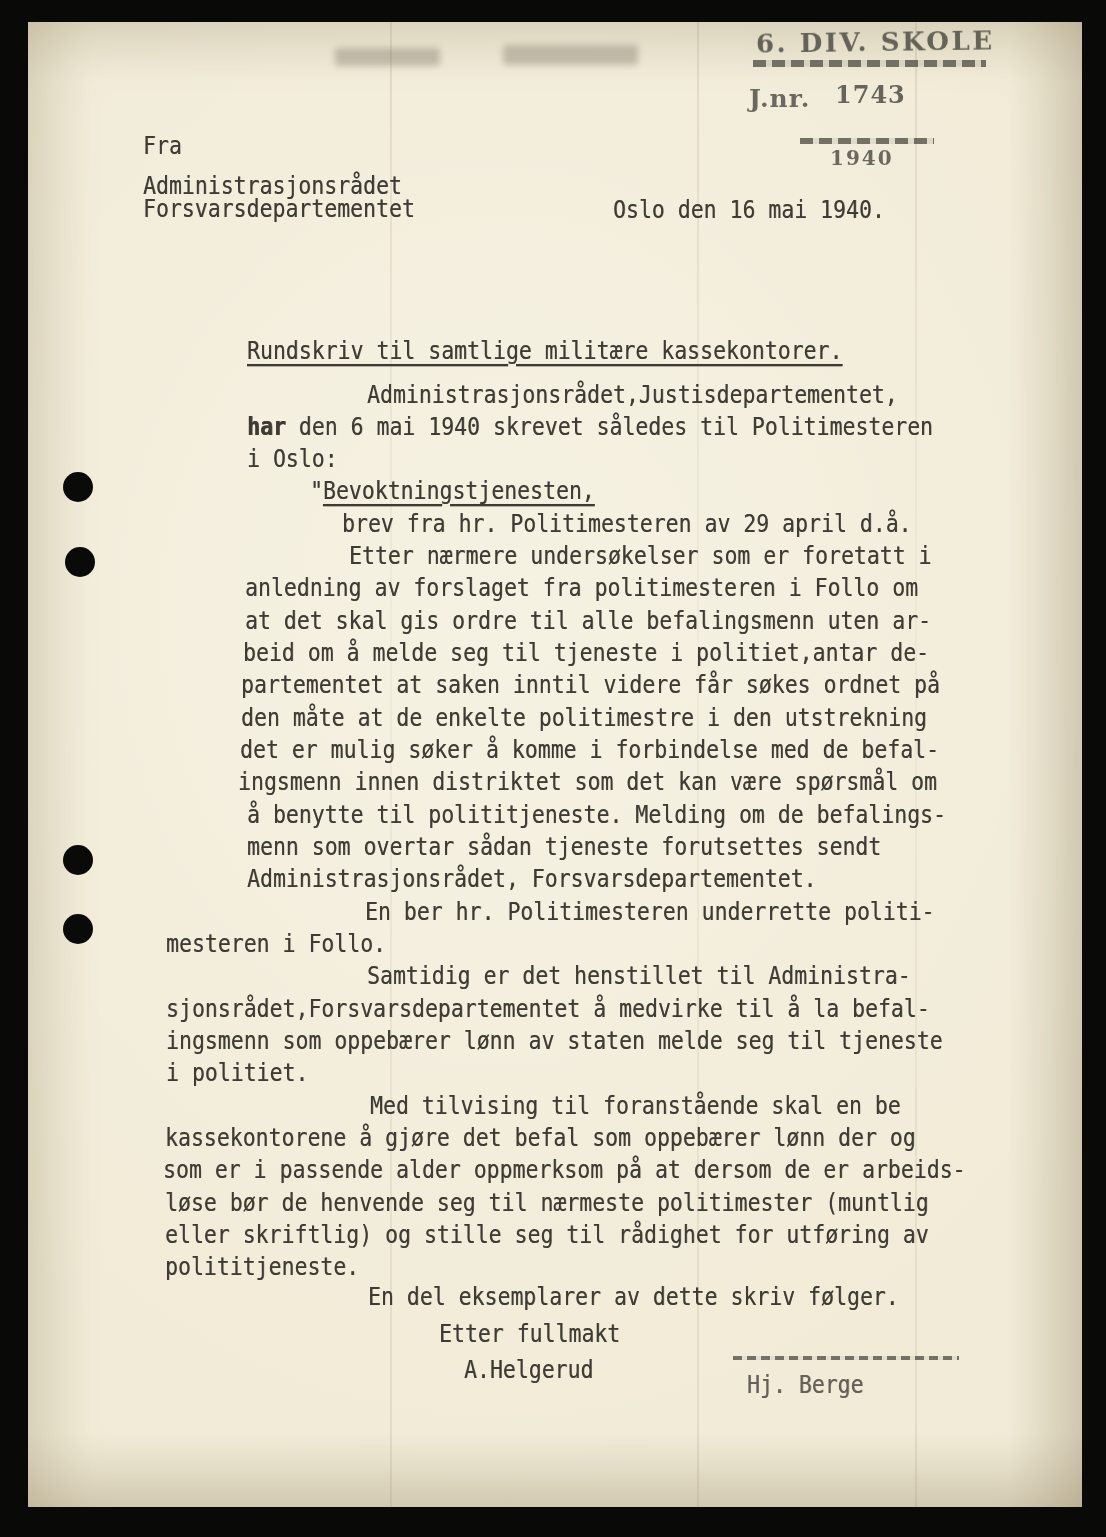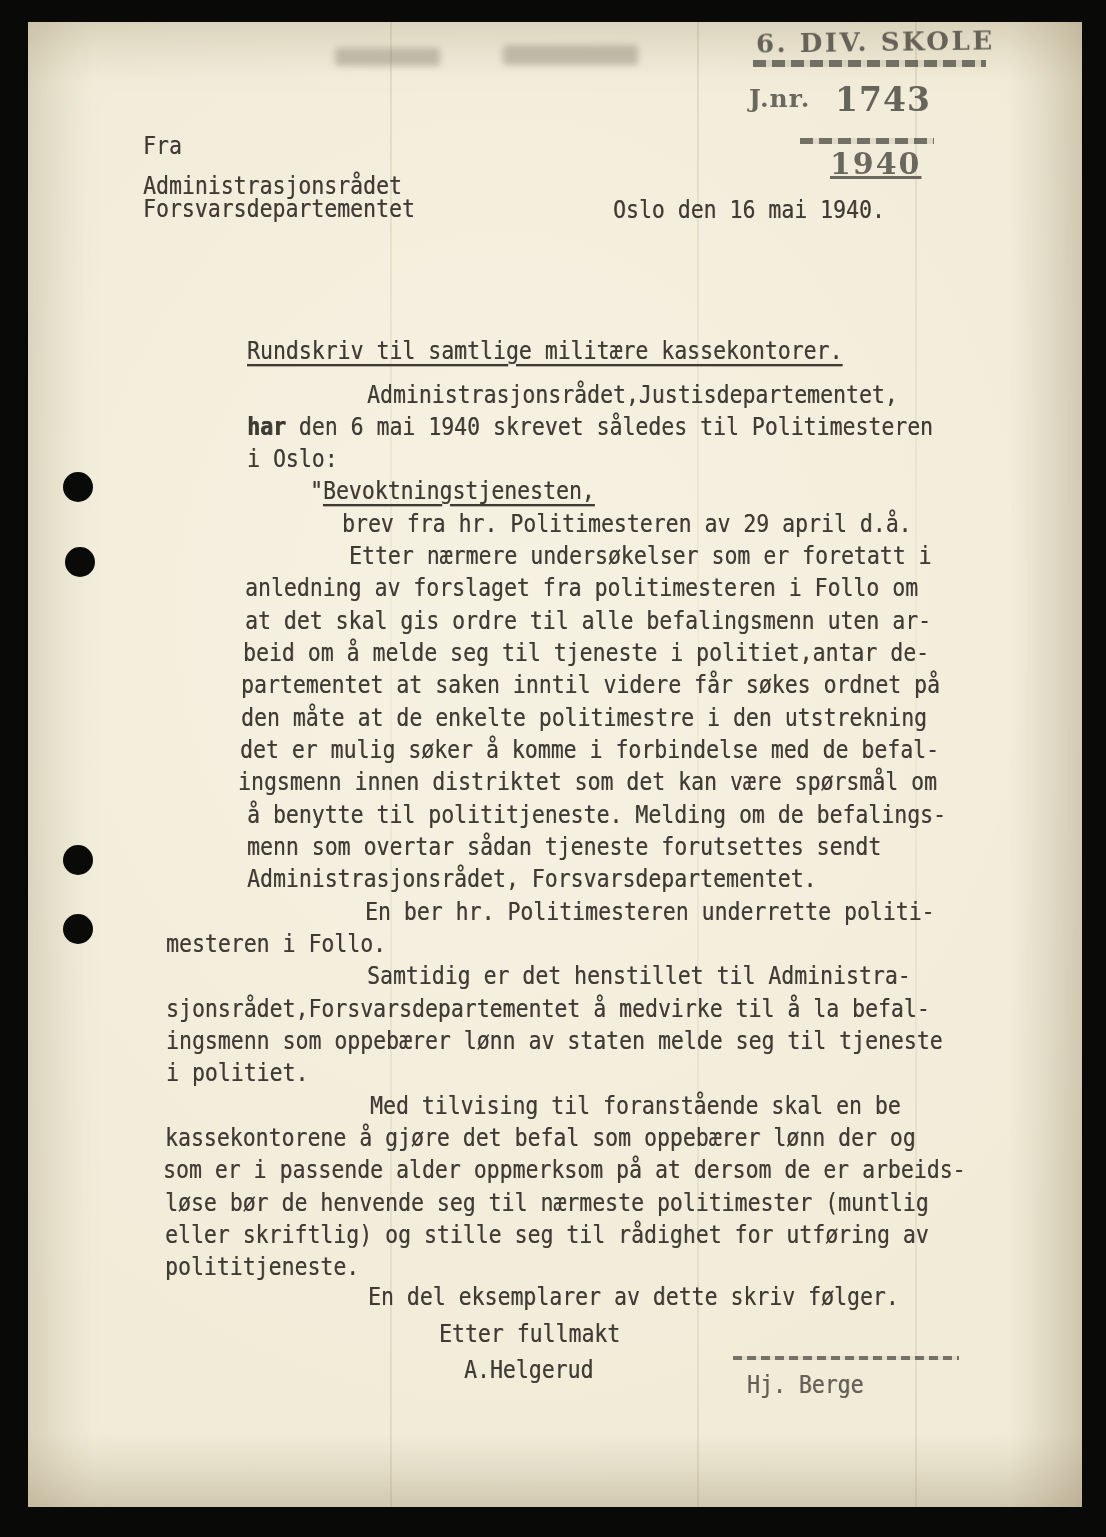--- a/index.html
+++ b/index.html
@@ -50,22 +50,22 @@
     left:756px; top:27px; font-size:26px; letter-spacing:2.5px;
     transform:rotate(-0.8deg); opacity:0.88; filter:blur(0.4px);
     white-space:pre;
   }
   .stamp-underline { position:absolute; opacity:0.8; filter:blur(0.4px);
     background:repeating-linear-gradient(90deg, #54524a 0 13px, rgba(84,82,74,0.15) 13px 19px);
   }
   .stamp-underline.u1 { left:753px; top:60px; width:233px; height:7px; }
   .stamp-underline.u2 { left:800px; top:138px; width:134px; height:6px; }
   .stamp-jnr-label { left:749px; top:84px; font-size:25px; letter-spacing:1px; opacity:0.85; filter:blur(0.4px); }
-  .stamp-jnr-value { left:835px; top:80px; font-size:33px; letter-spacing:1px; opacity:0.88; filter:blur(0.4px); }
-  .stamp-year { left:830px; top:146px; font-size:30px; letter-spacing:2px; opacity:0.85; filter:blur(0.4px);text-decoration:underline; }
+  .stamp-jnr-value { left:835px; top:80px; font-size:24px; letter-spacing:1px; opacity:0.88; filter:blur(0.4px); }
+  .stamp-year { left:830px; top:146px; font-size:20px; letter-spacing:2px; opacity:0.85; filter:blur(0.4px); }
   
   .sig-dash-line {
     position:absolute; left:733px; top:1356px; width:226px; height:4px;
     background:repeating-linear-gradient(90deg, #55524a 0 9px, rgba(85,82,74,0.1) 9px 14px);
     opacity:0.8;
   }
   .countersig {
     position:absolute; left:747px; top:1370px;
     font-size:21.5px; white-space:pre; color:#55514a;
     transform:scaleY(1.13); transform-origin:left top;

